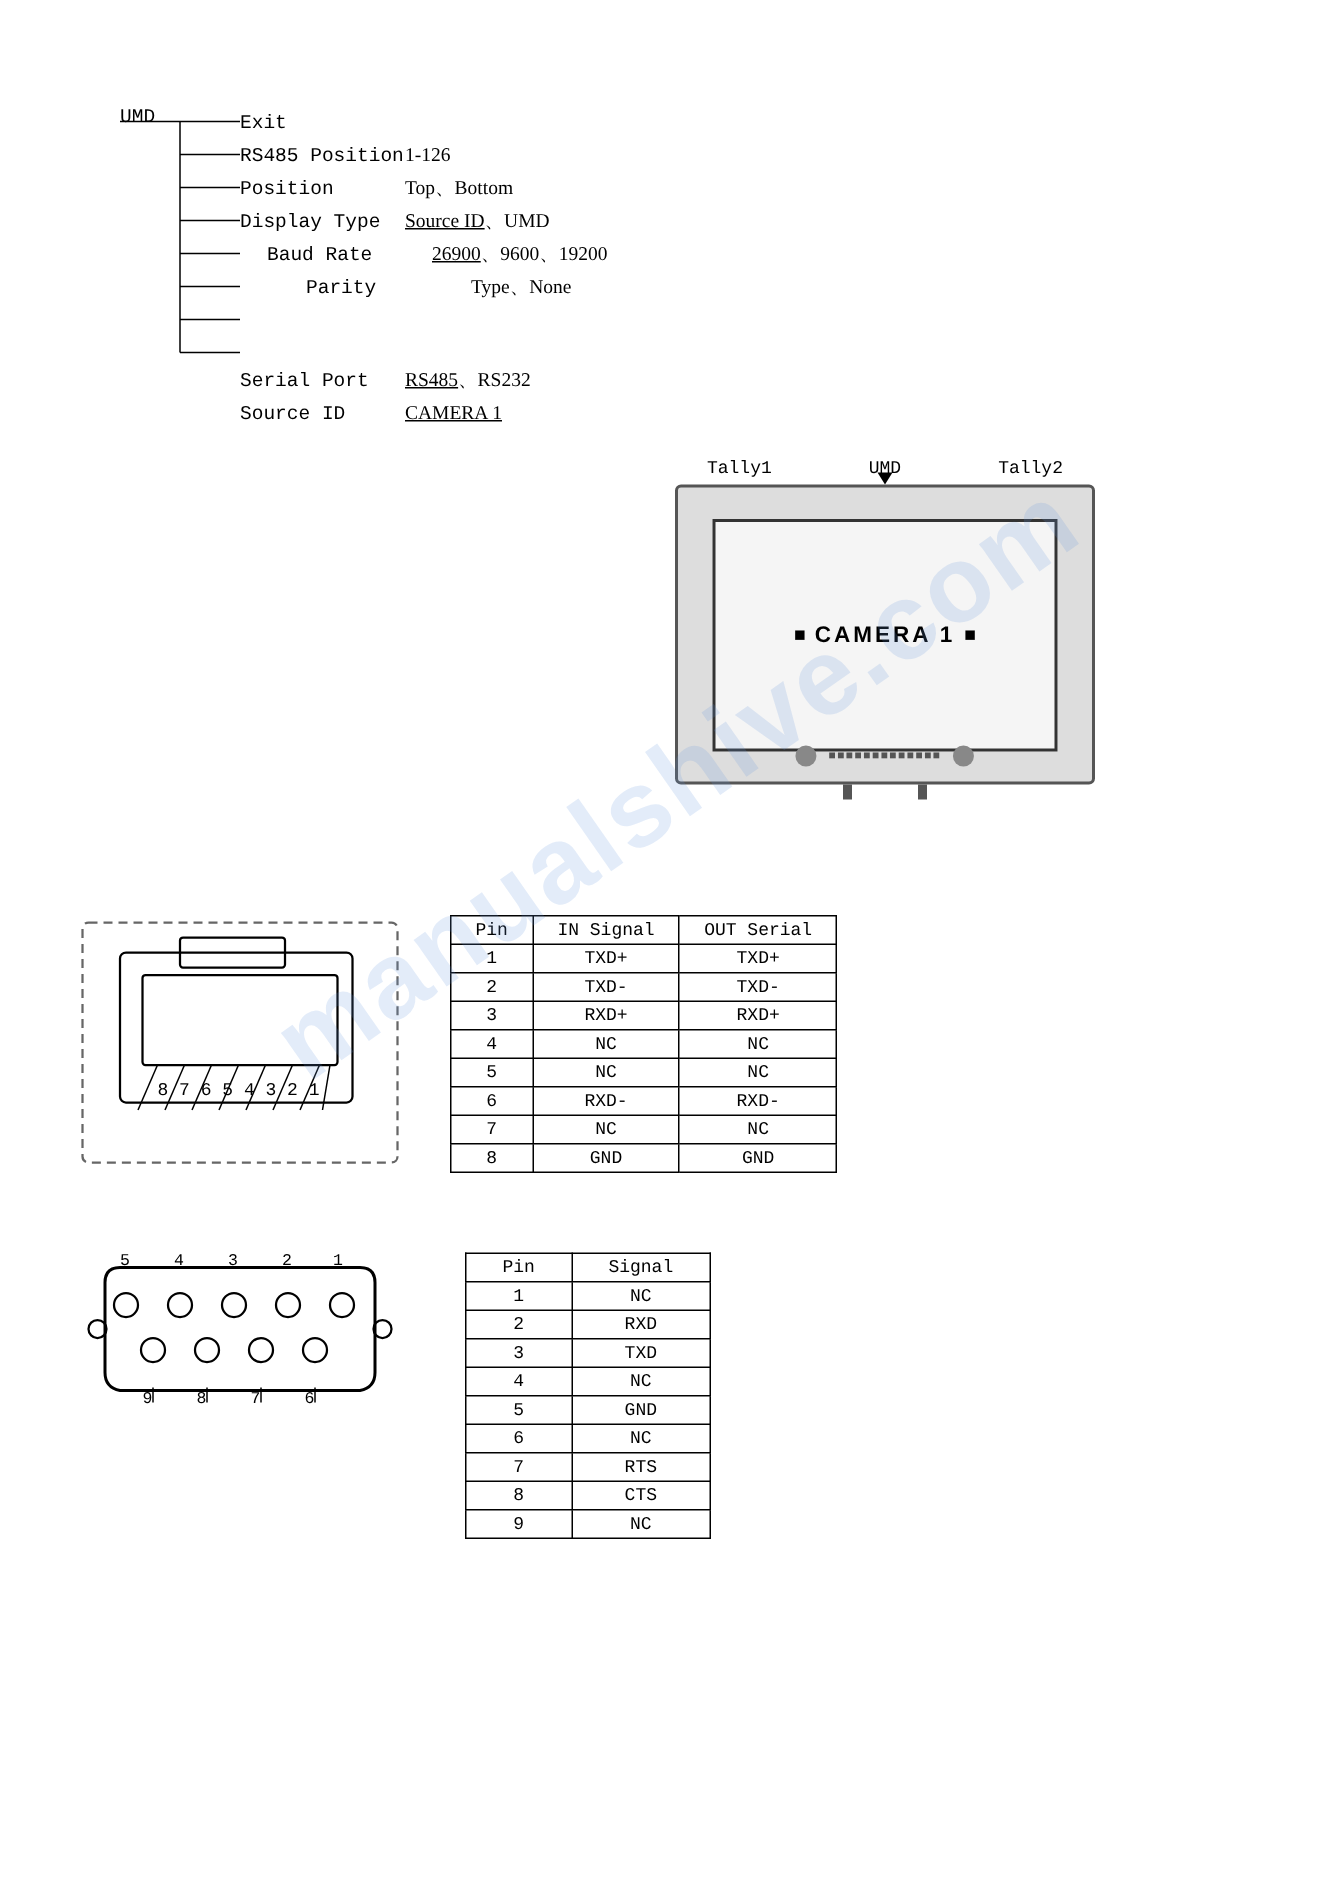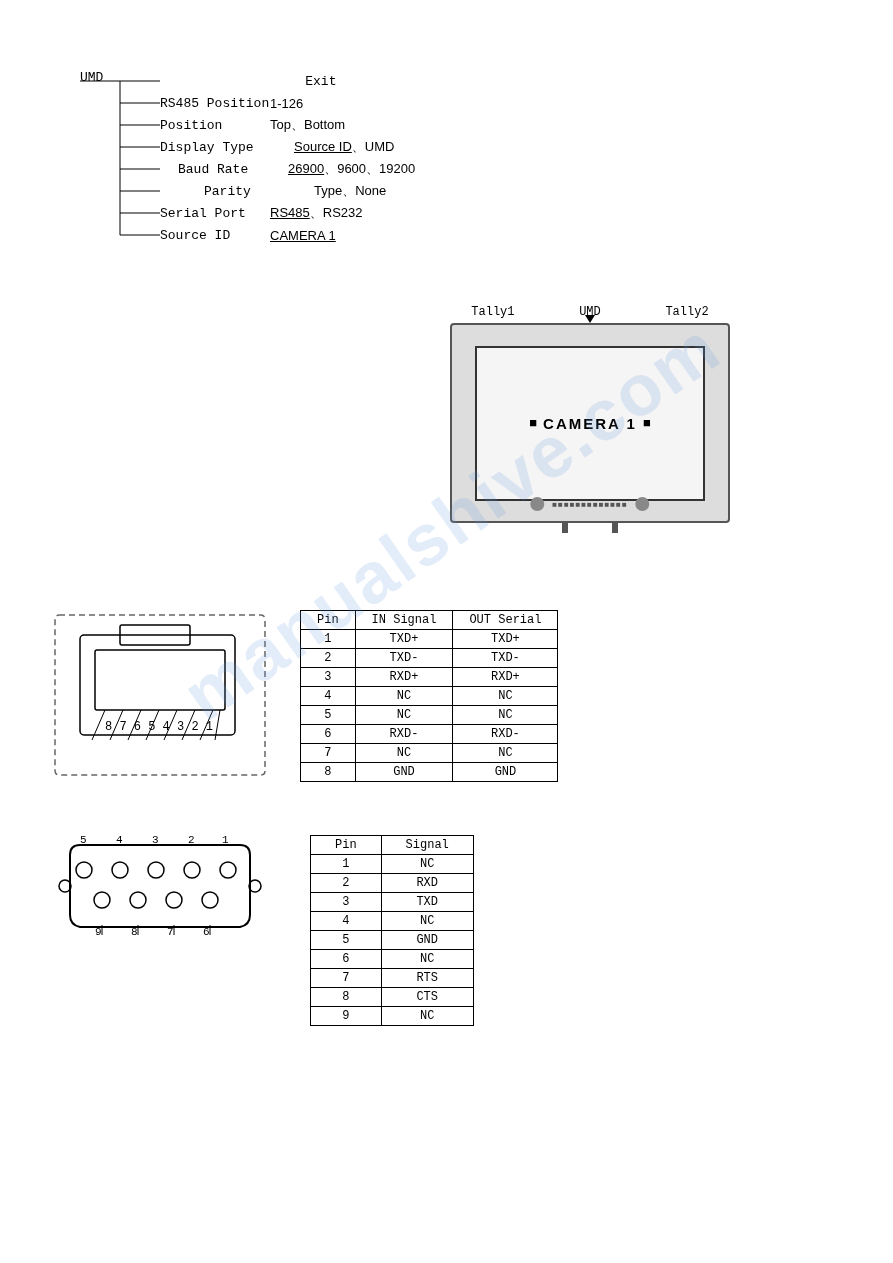--- a/index.html
+++ b/index.html
@@ -60,21 +60,21 @@
       position: relative;
     }
 
     .menu-key {
       width: 110px;
       font-family: 'Courier New', Courier, monospace;
       font-size: 13px;
     }
 
     .menu-value {
-      font-family: Liberation Sans, sans-serif;
+      font-family: Liberation Serif, serif;
       font-size: 13px;
     }
 
     .menu-value u {
       text-decoration: underline;
     }
 
     
     .tree-container {
       position: relative;
@@ -188,51 +188,51 @@
       <line x1="40" y1="33" x2="80" y2="33" stroke="#000" stroke-width="1"></line>
       <line x1="40" y1="55" x2="80" y2="55" stroke="#000" stroke-width="1"></line>
       <line x1="40" y1="77" x2="80" y2="77" stroke="#000" stroke-width="1"></line>
       <line x1="40" y1="99" x2="80" y2="99" stroke="#000" stroke-width="1"></line>
       <line x1="40" y1="121" x2="80" y2="121" stroke="#000" stroke-width="1"></line>
       <line x1="40" y1="143" x2="80" y2="143" stroke="#000" stroke-width="1"></line>
       <line x1="40" y1="165" x2="80" y2="165" stroke="#000" stroke-width="1"></line>
     </svg>
     <div style="position:relative; left:80px; top:0;">
 
-      <div class="menu-item" style="height:22px;justify-content:flex-end;">
+      <div class="menu-item" style="height:22px;">
         <span class="menu-key">Exit</span>
         <span class="menu-value"></span>
       </div>
 
       <div class="menu-item" style="height:22px;">
         <span class="menu-key">RS485 Position</span>
         <span class="menu-value">1-126</span>
       </div>
 
       <div class="menu-item" style="height:22px;">
         <span class="menu-key">Position</span>
         <span class="menu-value">Top、Bottom</span>
       </div>
 
-      <div class="menu-item" style="height:22px;gap:24px;">
+      <div class="menu-item" style="height:22px;">
         <span class="menu-key">Display Type</span>
         <span class="menu-value"><u>Source ID</u>、UMD</span>
       </div>
 
       <div class="menu-item" style="height:22px;margin-left:18px;">
         <span class="menu-key">Baud Rate</span>
         <span class="menu-value"><u>26900</u>、9600、19200</span>
       </div>
 
       <div class="menu-item" style="height:22px;margin-left:44px;">
         <span class="menu-key">Parity</span>
         <span class="menu-value">Type、None</span>
       </div>
 
-      <div class="menu-item" style="height:22px;">
+      <div class="menu-item" style="height:22px;margin-top:40px;">
         <span class="menu-key">Serial Port</span>
         <span class="menu-value"><u>RS485</u>、RS232</span>
       </div>
 
       <div class="menu-item" style="height:22px;">
         <span class="menu-key">Source ID</span>
         <span class="menu-value"><u>CAMERA  1</u></span>
       </div>
     </div>
   </div>

